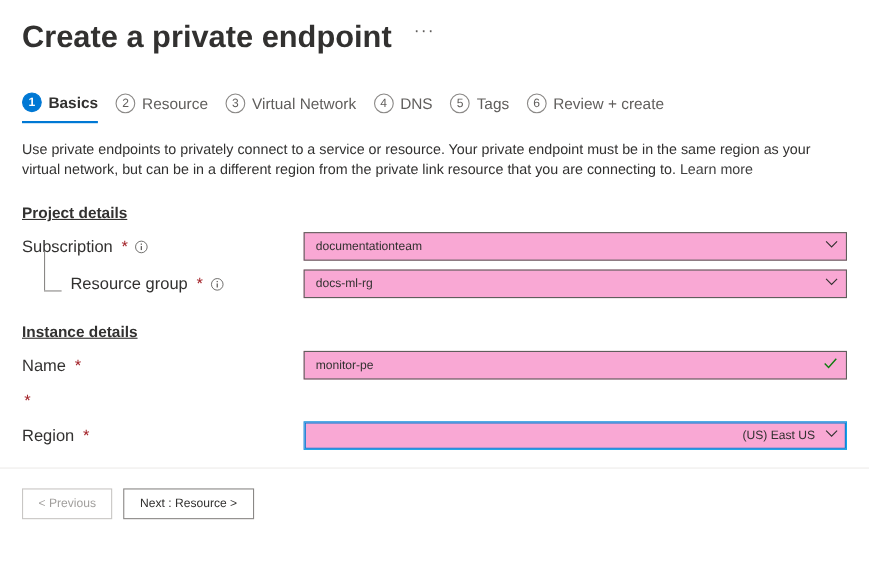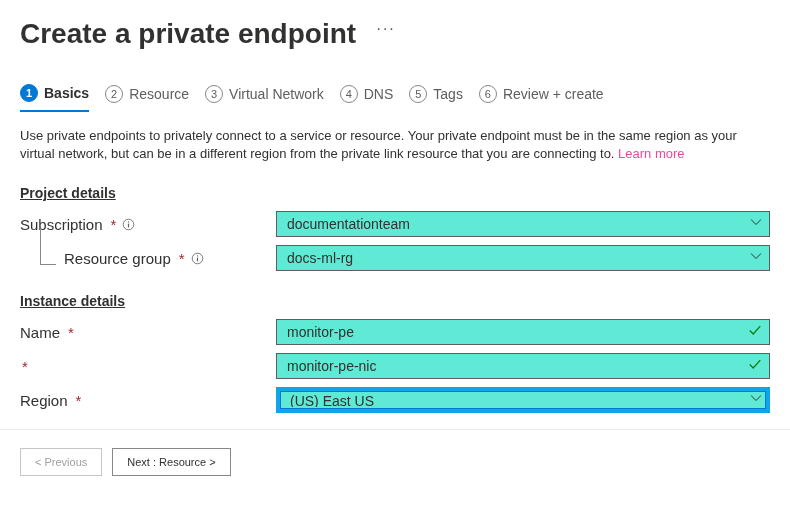--- a/index.html
+++ b/index.html
@@ -9,41 +9,41 @@
     .title { font-size: 28px; font-weight: 600; }
     .ellipsis { font-size: 16px; color: #605e5c; cursor: pointer; margin-left: 10px; margin-top: -10px; letter-spacing: 1px; }
 
     .tabs { display: flex; gap: 8px; padding: 28px 20px 0 20px; border-bottom: 1px solid transparent; }
     .tab { display: flex; align-items: center; gap: 6px; font-size: 14px; color: #605e5c; padding-bottom: 8px; cursor: pointer; margin-right: 8px; }
     .tab.active { color: #323130; font-weight: 600; border-bottom: 2px solid #0078d4; }
     .tab-num { display: inline-flex; align-items: center; justify-content: center; width: 18px; height: 18px; border-radius: 50%; border: 1px solid #8a8886; font-size: 11px; color: #605e5c; background: #fff; }
     .tab.active .tab-num { background: #0078d4; border-color: #0078d4; color: #fff; }
 
     .desc { padding: 14px 20px 4px 20px; font-size: 13px; line-height: 1.4; color: #323130; }
-    .desc a { color: #ec4899; text-decoration: none; cursor: pointer; }
+    .desc a { color: #404040; text-decoration: none; cursor: pointer; }
 
     .section-h { padding: 18px 20px 6px 20px; font-size: 14px; font-weight: 600; text-decoration: underline; }
 
     .row { display: flex; align-items: center; padding: 4px 20px; min-height: 30px; }
     .label-col { width: 256px; display: flex; align-items: center; gap: 6px; font-size: 15px; color: #323130; position: relative; }
     .label-col.indent { padding-left: 44px; }
     .label-col.indent::before { content: ""; position: absolute; left: 20px; top: -22px; height: 36px; width: 1px; background: #8a8886; }
     .label-col.indent::after { content: ""; position: absolute; left: 20px; top: 14px; height: 1px; width: 16px; background: #8a8886; }
     .req { color: #a4262c; margin-left: 2px; }
     .info-icon svg { display: block; }
 
     .control-col { flex: 1; max-width: 500px; }
     .select-wrap, .input-wrap { position: relative; }
     .select-wrap select, .input-wrap input {
       width: 100%; height: 26px; padding: 2px 28px 2px 10px;
-      font-size: 14px; font-family: inherit; color: #323130;
-      border: 1px solid #605e5c; background: #5eead4; outline: none;
+      font-size: 11px; font-family: inherit; color: #323130;
+      border: 1px solid #605e5c; background: #f9a8d4; outline: none;
       appearance: none; -webkit-appearance: none;
     }
-    .select-wrap.focused select { border: 4px solid #0ea5e9; box-shadow: inset 0 0 0 1px #0078d4; }
+    .select-wrap.focused select { border: 1px solid #0ea5e9; box-shadow: inset 0 0 0 1px #0078d4; text-align: right; }
     .chev, .checkmark { position: absolute; right: 8px; top: 50%; transform: translateY(-50%); pointer-events: none; }
     .link-under { padding: 4px 20px 0 276px; }
     .link-under a { color: #0078d4; font-size: 13px; text-decoration: none; cursor: pointer; }
 
     .divider { border-top: 1px solid #edebe9; margin-top: 12px; }
     .footer { display: flex; gap: 10px; padding: 18px 20px; }
     .btn { height: 28px; padding: 0 14px; font-size: 11px; font-family: inherit; background: #fff; border: 1px solid #8a8886; cursor: pointer; color: #323130; }
     .btn.disabled { color: #a19f9d; border-color: #c8c6c4; cursor: default; }
   </style>
 </head>
@@ -158,30 +158,20 @@
             </svg>
         </span>
       </div>
     </div>
   </div>
 
   <div class="row">
     <div class="label-col">
       <span class="req">*</span>
     </div>
-    <div class="control-col">
-      <div class="input-wrap">
-        <input type="text" value="monitor-pe-nic" style="">
-        <span class="checkmark">
-          <svg width="14" height="14" viewBox="0 0 16 16">
-              <path d="M2 8 L6 12 L14 3" fill="none" stroke="#107c10" stroke-width="1.5"></path>
-            </svg>
-        </span>
-      </div>
-    </div>
   </div>
 
   <div class="row">
     <div class="label-col">
       <span>Region</span>
       <span class="req">*</span>
     </div>
     <div class="control-col">
       <div class="select-wrap focused">
         <select>

